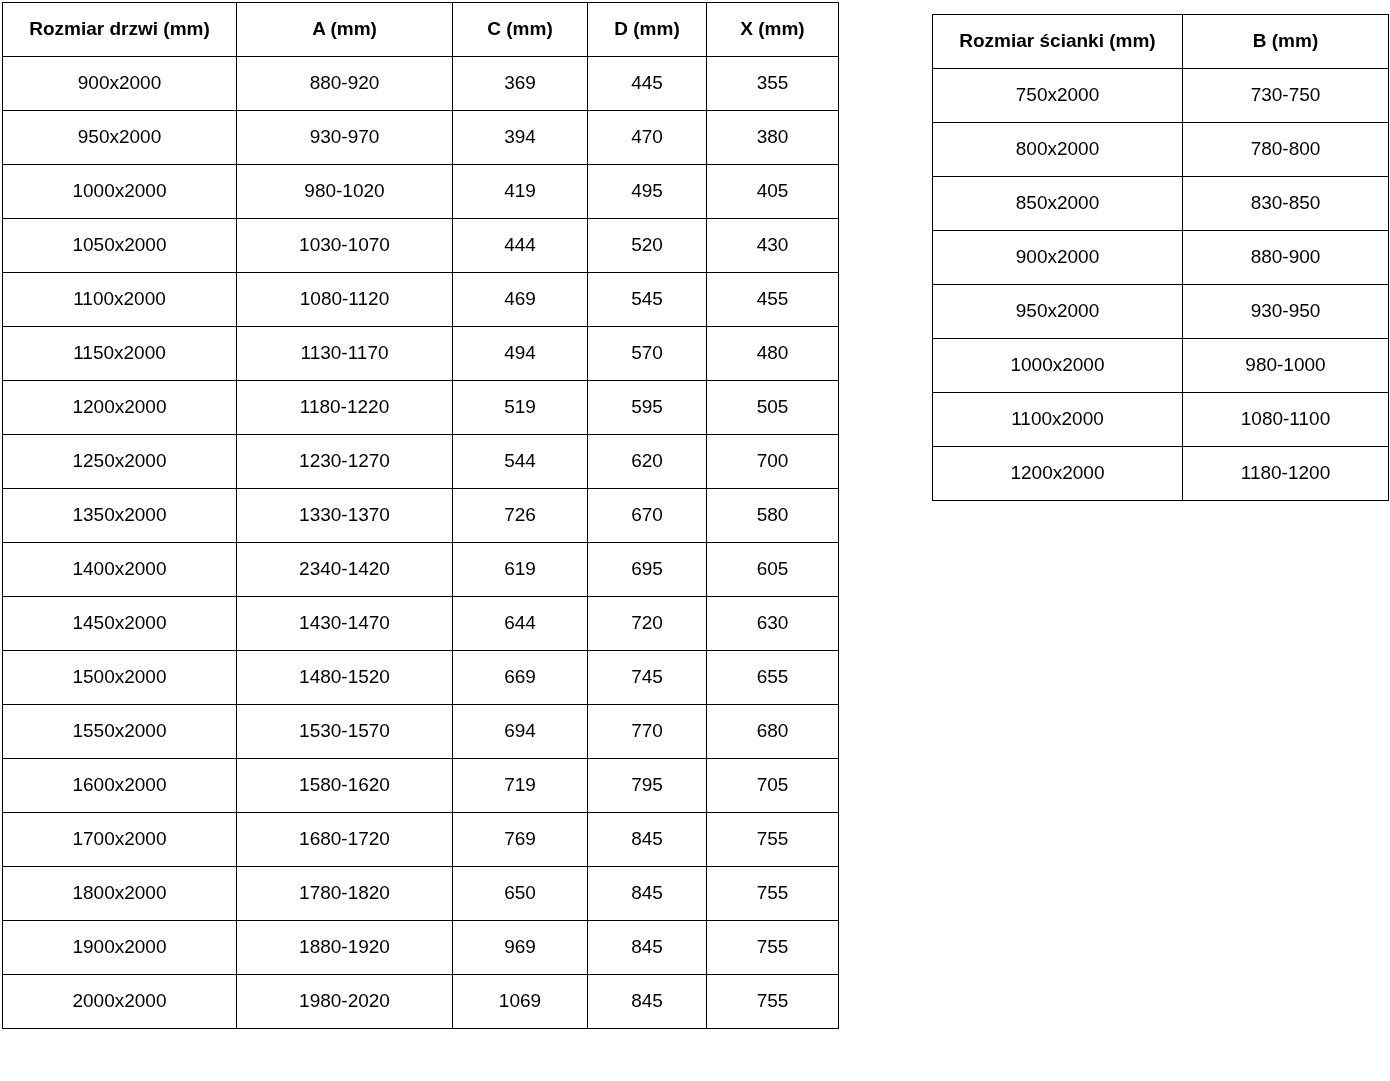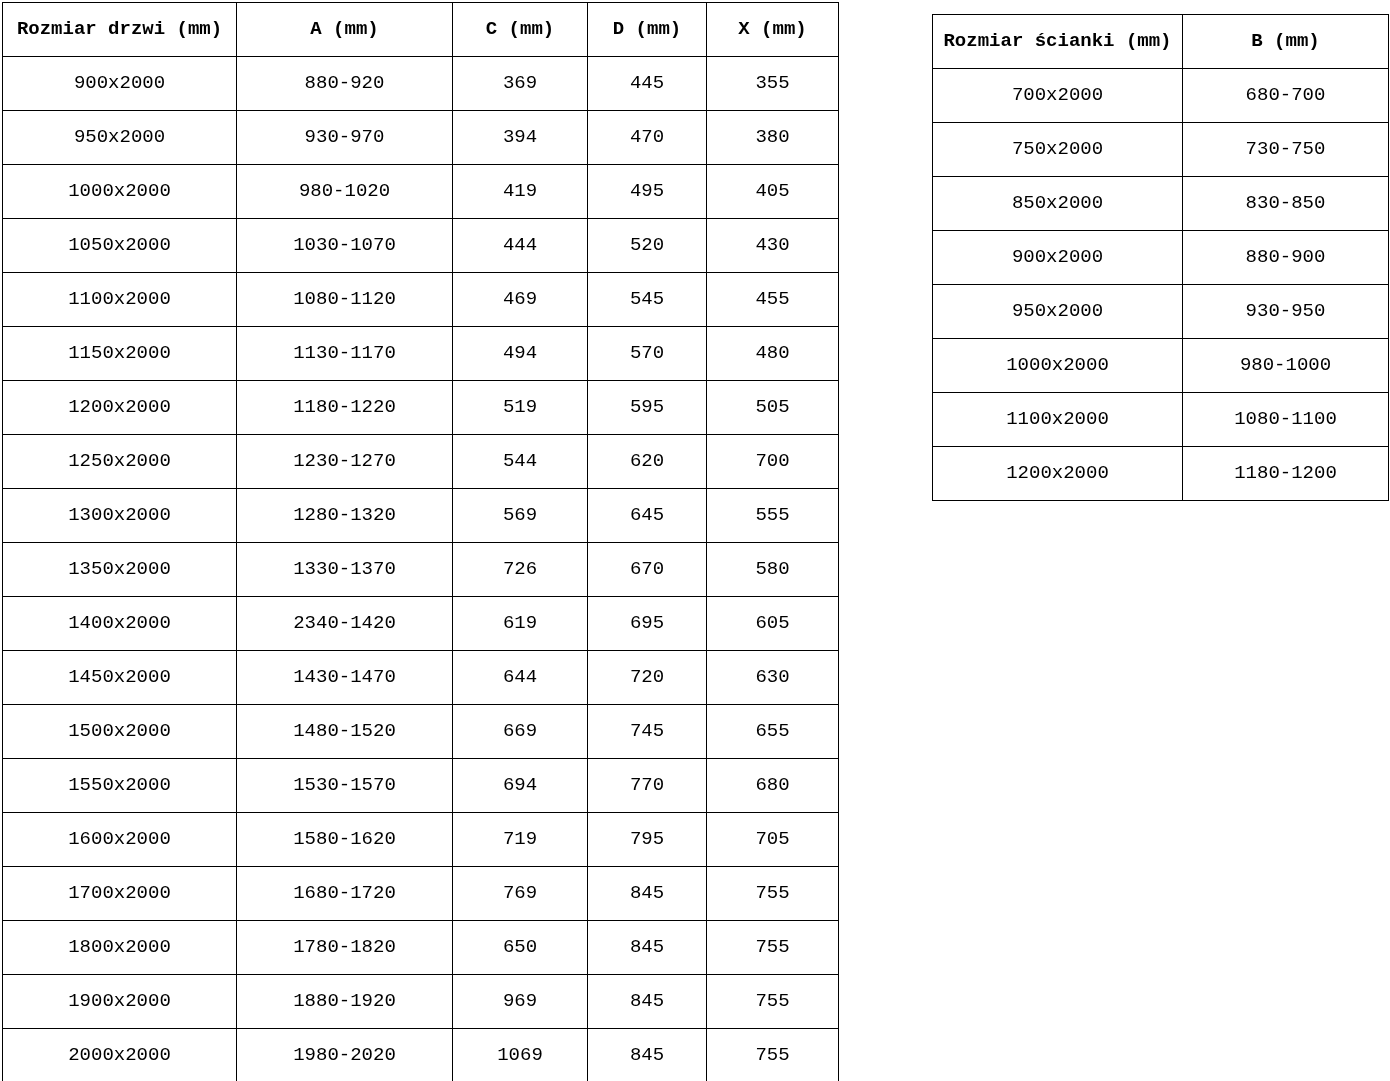--- a/index.html
+++ b/index.html
@@ -12,21 +12,20 @@
     height: 1081px;
     font-family: "Liberation Sans", sans-serif;
     color: #000000;
     position: relative;
     overflow: hidden;
   }
   .page {
     position: relative;
     width: 1390px;
     height: 910px;
-    font-family: Liberation Mono, monospace;
   }
   table.spec {
     border-collapse: collapse;
     table-layout: fixed;
   }
   table.spec th,
   table.spec td {
     border: 1px solid #000000;
     text-align: center;
     vertical-align: middle;
@@ -141,27 +140,20 @@
           <td>505</td>
         </tr>
         <tr>
           <td>1250x2000</td>
           <td>1230-1270</td>
           <td>544</td>
           <td>620</td>
           <td>700</td>
         </tr>
         <tr>
-          <td>1300x2000</td>
-          <td>1280-1320</td>
-          <td>569</td>
-          <td>645</td>
-          <td>555</td>
-        </tr>
-        <tr>
           <td>1350x2000</td>
           <td>1330-1370</td>
           <td>726</td>
           <td>670</td>
           <td>580</td>
         </tr>
         <tr>
           <td>1400x2000</td>
           <td>2340-1420</td>
           <td>619</td>
@@ -233,28 +225,28 @@
         <col class="w1">
     </colgroup>
     <thead>
       <tr>
         <th>Rozmiar ścianki (mm)</th>
         <th>B (mm)</th>
       </tr>
     </thead>
     <tbody id="wall-body">
         <tr>
-          <td>700x2000</td>
-          <td>680-700</td>
-        </tr>
-        <tr>
           <td>750x2000</td>
           <td>730-750</td>
         </tr>
         <tr>
+          <td>800x2000</td>
+          <td>780-800</td>
+        </tr>
+        <tr>
           <td>850x2000</td>
           <td>830-850</td>
         </tr>
         <tr>
           <td>900x2000</td>
           <td>880-900</td>
         </tr>
         <tr>
           <td>950x2000</td>
           <td>930-950</td>

